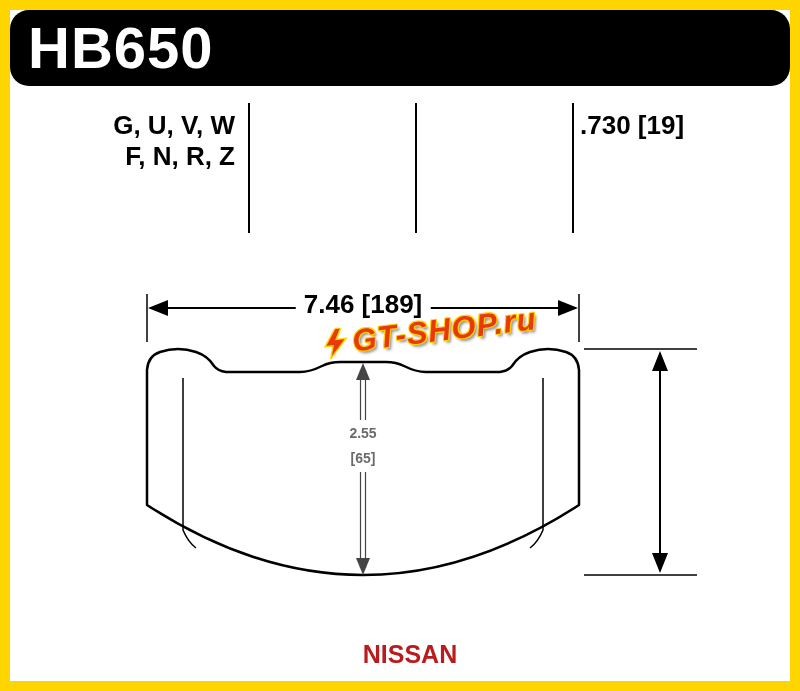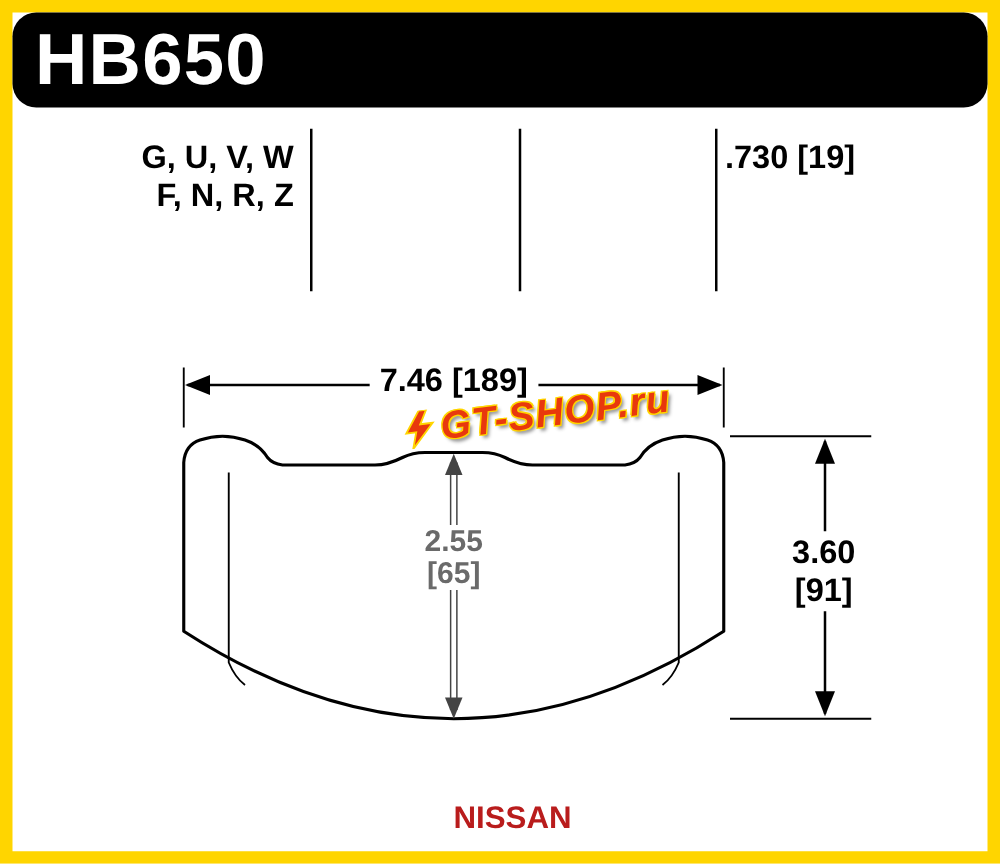--- a/index.html
+++ b/index.html
@@ -80,21 +80,21 @@
     transform: translateX(-50%);
   }
   .dim-height {
     left: 659px; top: 425px;
     transform: translateX(-50%);
     line-height: 31px;
   }
   .dim-center {
     left: 363px; top: 420px;
     transform: translateX(-50%);
-    font-size: 24px;
+    font-size: 14px;
     color: #6a6a6a;
     line-height: 25px;
     padding: 1px 5px;
   }
   .vehicle {
     position: absolute;
     left: 410px; top: 640px;
     transform: translateX(-50%);
     font-weight: bold;
     font-size: 25px;
@@ -198,24 +198,20 @@
   <div class="divider divider-1"></div>
   <div class="divider divider-2"></div>
   <div class="divider divider-3"></div>
   <div class="spec-text thickness">.730 [19]</div>
 
   <div class="dim-label dim-width">7.46 [189]</div>
   <div class="dim-label dim-center">
     <div>2.55</div>
     <div>[65]</div>
   </div>
-  <div class="dim-label dim-height">
-    <div>3.60</div>
-    <div>[91]</div>
-  </div>
 
   <div class="watermark">
     <svg width="26" height="30" viewBox="0 0 26 30">
       <polygon points="14,0 2,17 10,17 6,30 24,11 14,11 20,0" fill="#E8380D" stroke="#FFD500" stroke-width="1.5"></polygon>
     </svg>
     <span class="watermark-text">GT-SHOP.ru</span>
   </div>
 
   <div class="vehicle">NISSAN</div>
 </div>

